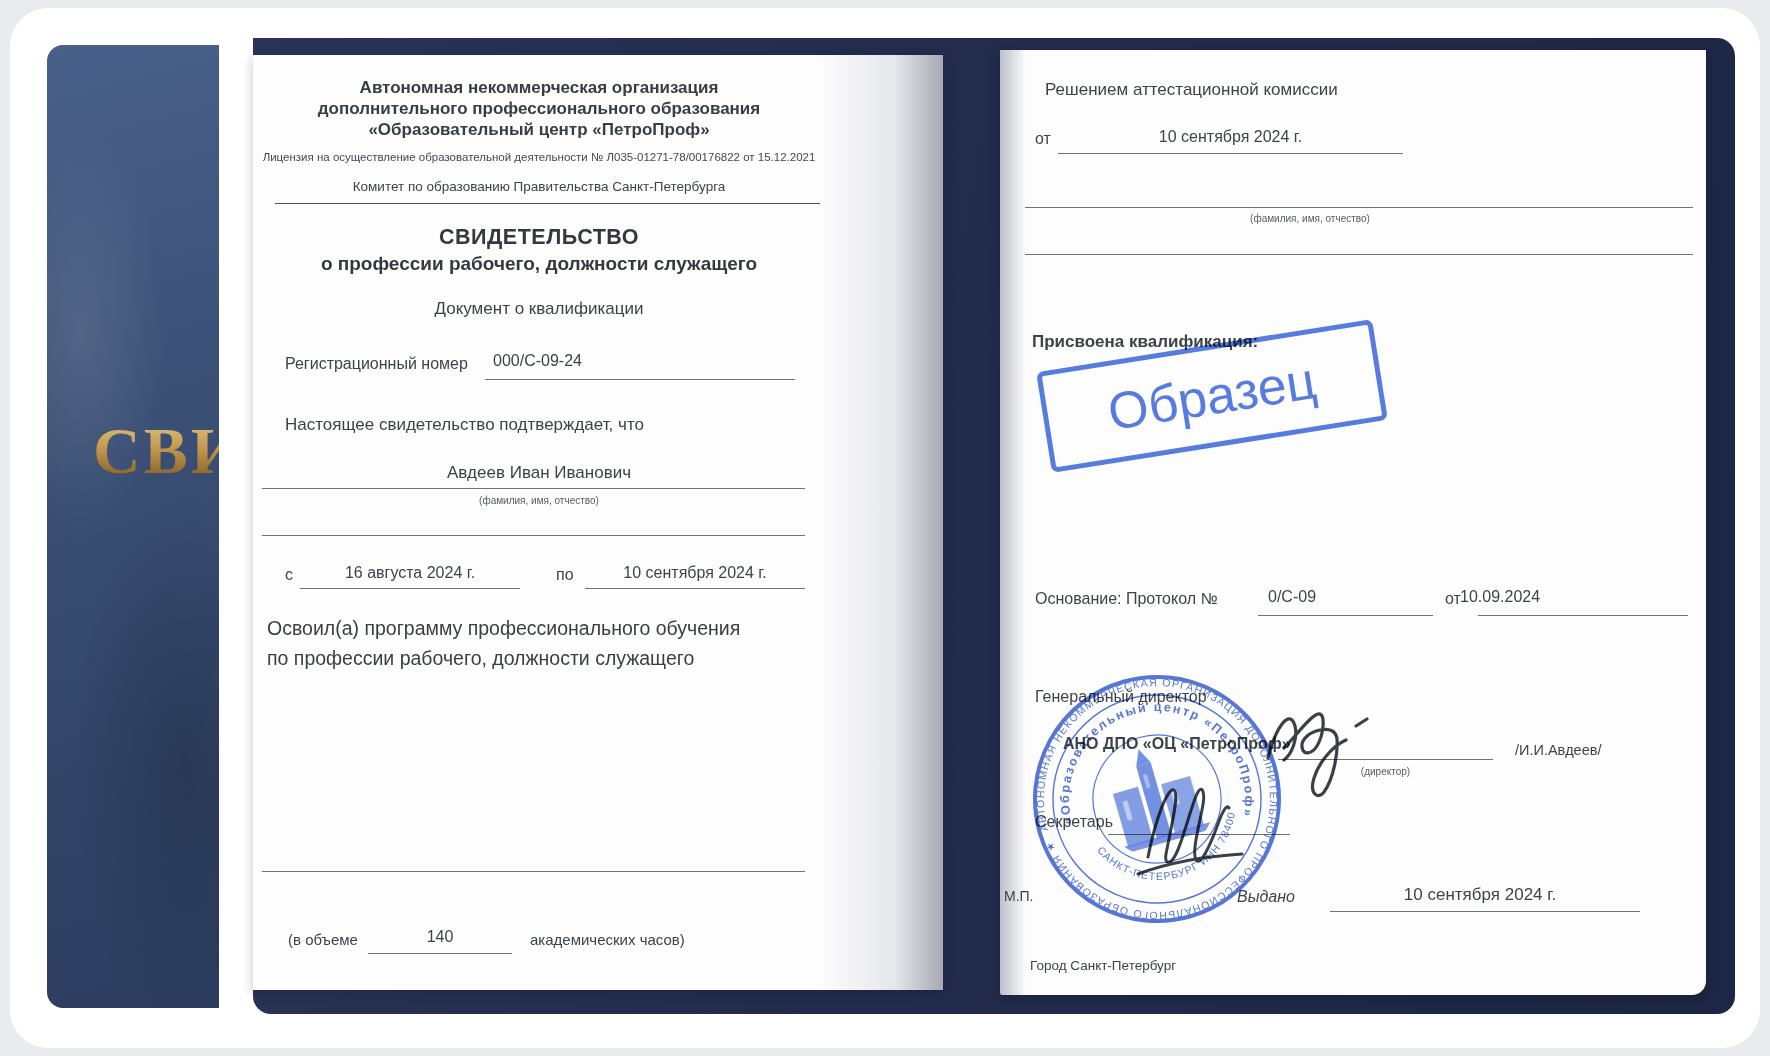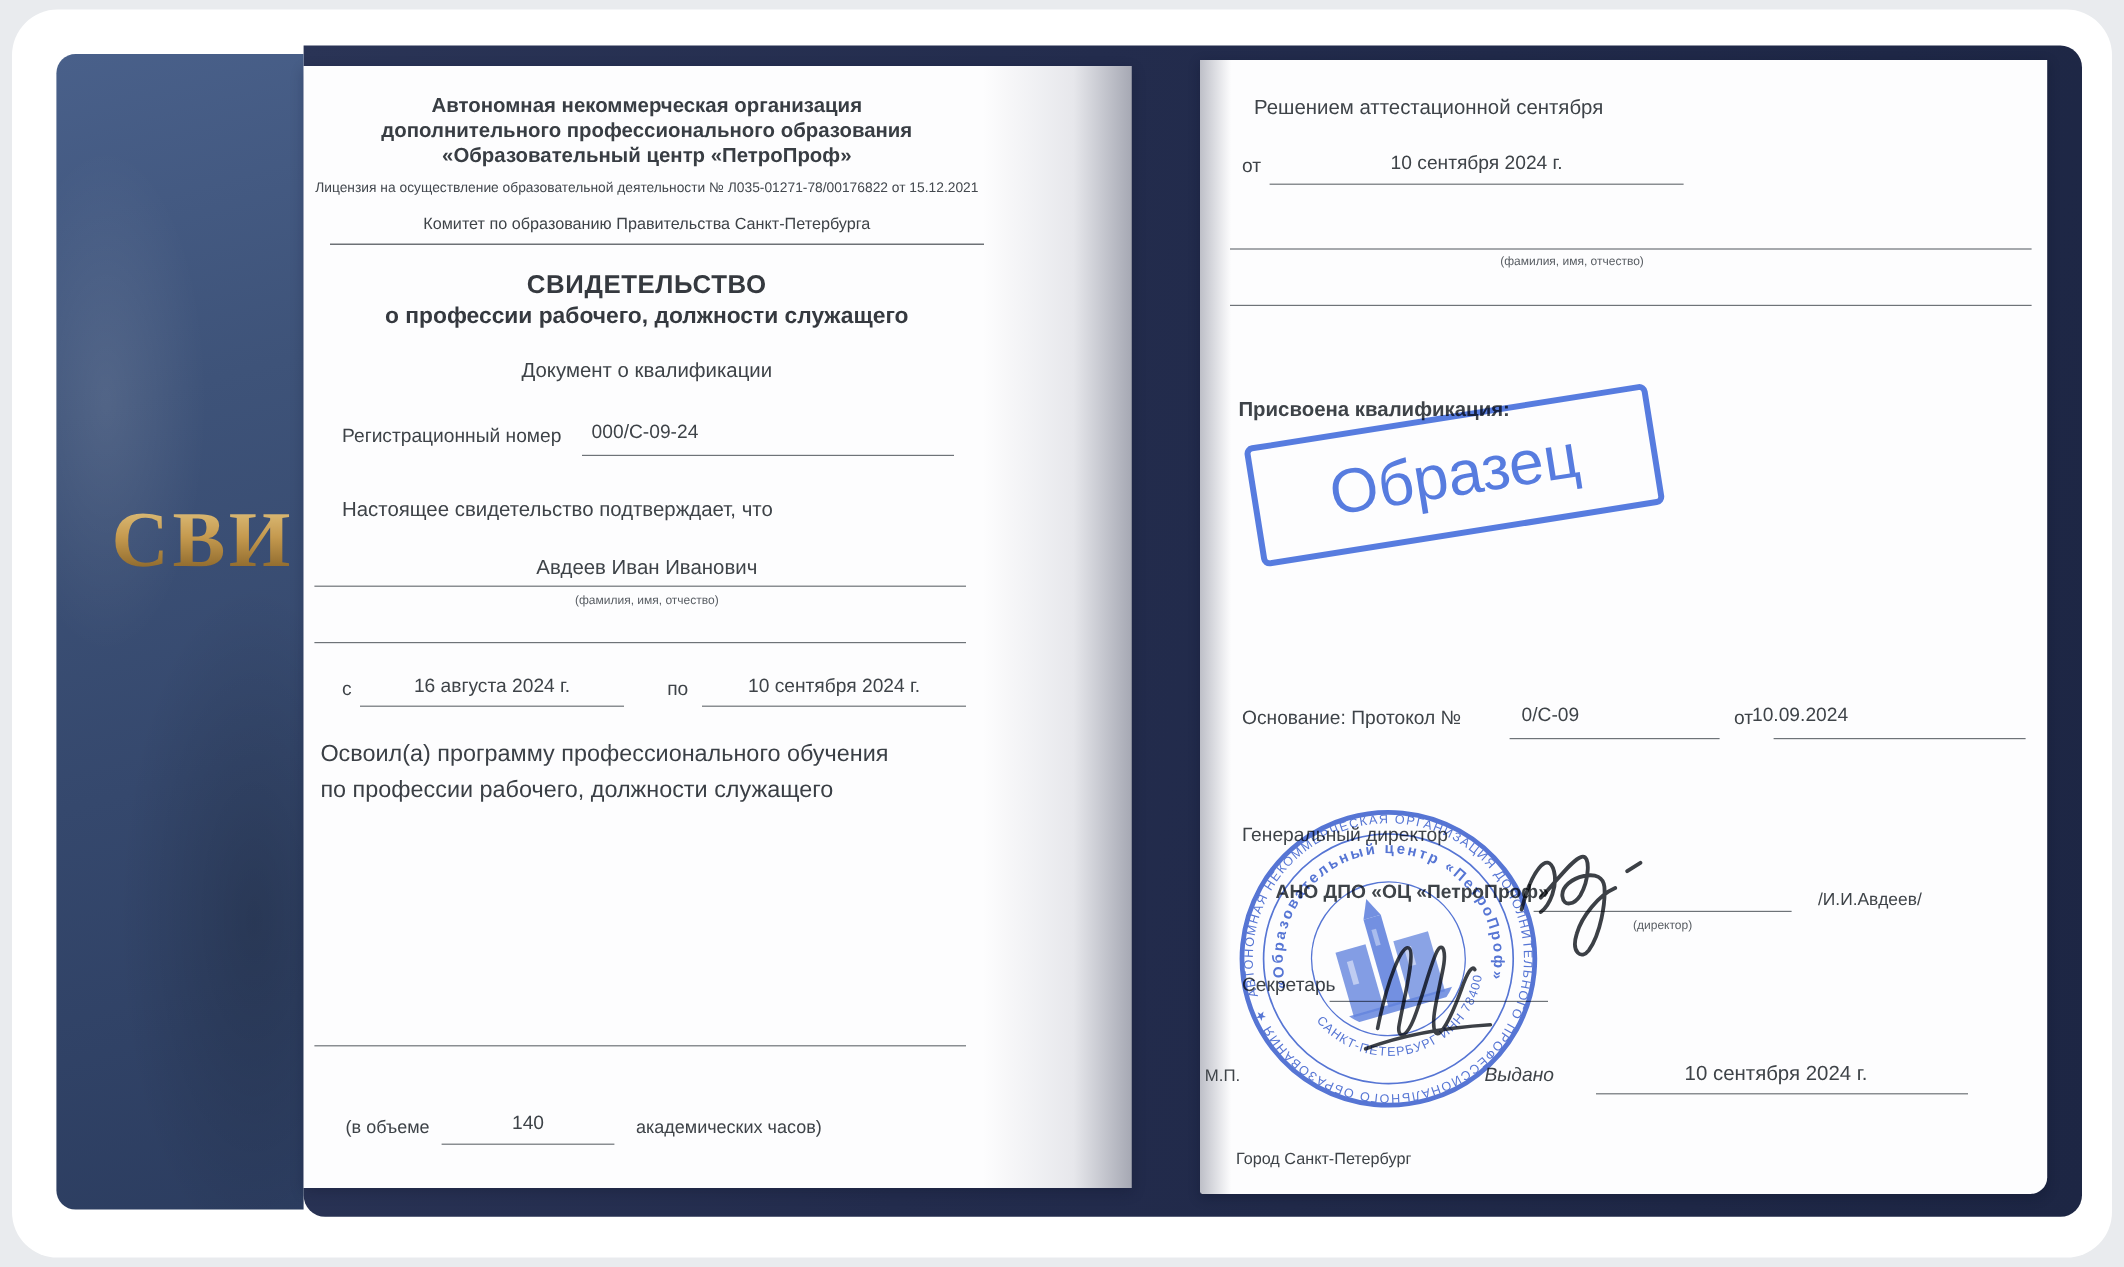--- a/index.html
+++ b/index.html
@@ -7,21 +7,21 @@
          font-family:"Liberation Sans","DejaVu Sans",sans-serif;color:#3e4348;}
   .card{position:absolute;left:10px;top:8px;width:1750px;height:1040px;
         background:#ffffff;border-radius:38px;}
   .abs{position:absolute;}
   .ctr{text-align:center;}
   .b{font-weight:bold;}
   .rule{position:absolute;height:0;border-bottom:1.5px solid #6e7378;}
   .cap{font-size:10px;color:#585d63;}
 
   
-  .cover-left{position:absolute;left:47px;top:45px;width:206px;height:963px;
+  .cover-left{position:absolute;left:47px;top:45px;width:172px;height:963px;
       border-radius:16px 0 0 16px;overflow:hidden;
       background:linear-gradient(165deg,#49608a 0%,#3e5379 30%,#35486d 62%,#2c3d60 100%);}
   .cover-left::after{content:"";position:absolute;inset:0;
       background:radial-gradient(120px 300px at 20% 30%,rgba(255,255,255,.10),transparent 70%),
                  radial-gradient(160px 400px at 80% 75%,rgba(0,0,0,.18),transparent 70%);}
   .gold-text{position:absolute;left:46px;top:368px;
       font-family:"Liberation Serif","DejaVu Serif",serif;font-weight:bold;
       font-size:66px;letter-spacing:3px;white-space:nowrap;z-index:2;
       background:linear-gradient(180deg,#e8cd8c 0%,#c59a4f 45%,#8f6a2d 80%,#d9b86f 100%);
       -webkit-background-clip:text;background-clip:text;color:transparent;}
@@ -114,21 +114,21 @@
 
     <div class="rule" style="left:9px;top:816px;width:543px;"></div>
 
     <div class="abs vol" style="left:35px;top:876px;">(в объеме</div>
     <div class="abs fs16 ctr" style="left:115px;top:873px;width:144px;">140</div>
     <div class="rule" style="left:115px;top:898px;width:144px;"></div>
     <div class="abs vol" style="left:277px;top:876px;">академических часов)</div>
   </div>
 
   <div class="page rp">
-    <div class="abs fs17" style="left:45px;top:30px;">Решением аттестационной сентября</div>
+    <div class="abs fs17" style="left:45px;top:30px;">Решением аттестационной комиссии</div>
 
     <div class="abs fs16" style="left:35px;top:80px;">от</div>
     <div class="abs fs16 ctr" style="left:58px;top:78px;width:345px;">10 сентября 2024 г.</div>
     <div class="rule" style="left:58px;top:103px;width:345px;"></div>
 
     <div class="rule" style="left:25px;top:157px;width:668px;"></div>
     <div class="abs cap ctr" style="left:0;top:163px;width:620px;">(фамилия, имя, отчество)</div>
 
     <div class="rule" style="left:25px;top:204px;width:668px;"></div>
 

